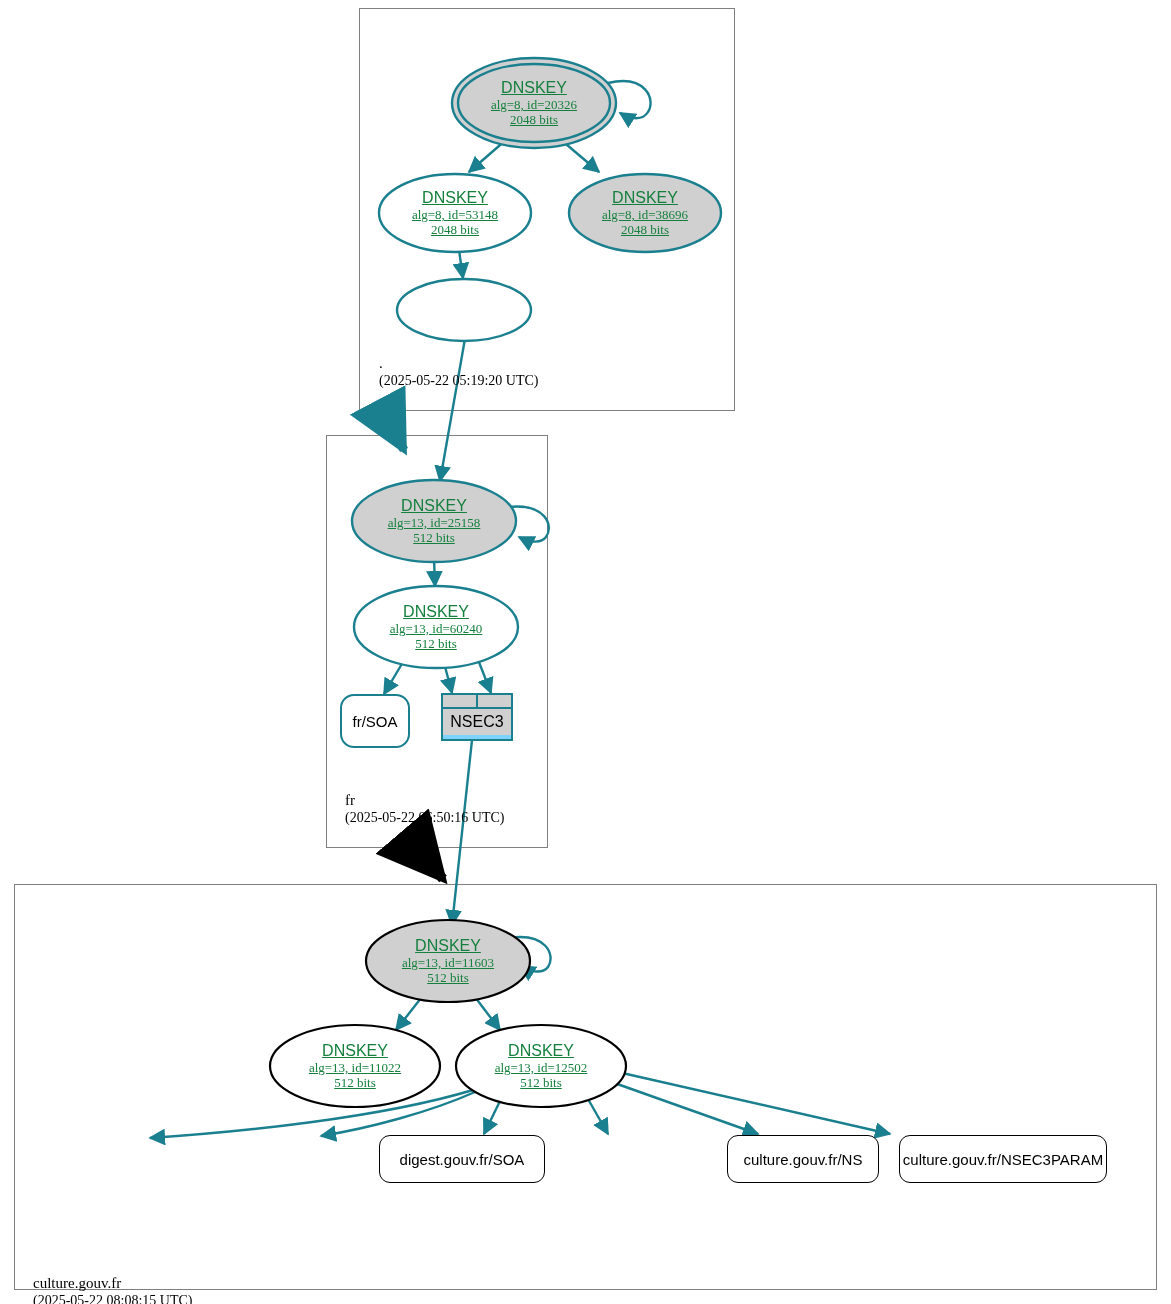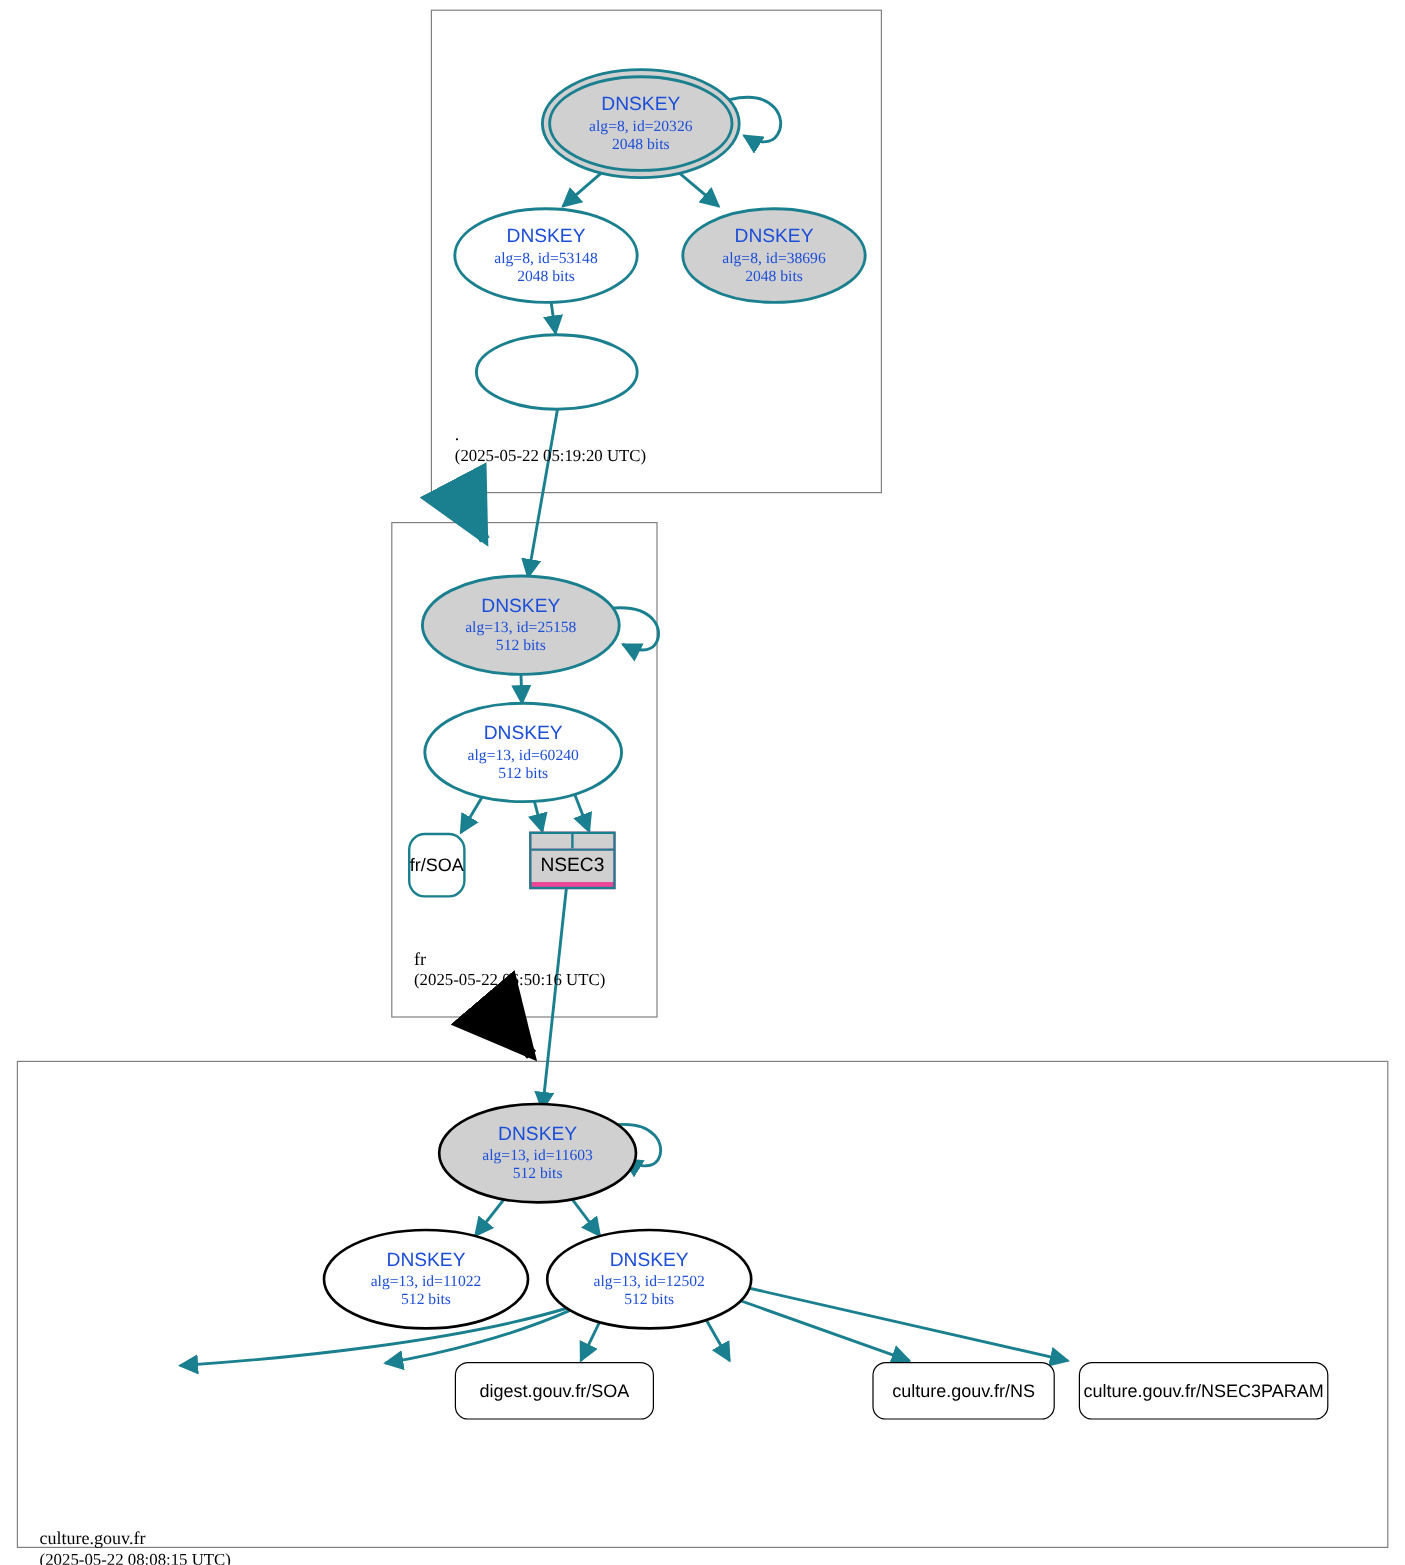--- a/index.html
+++ b/index.html
@@ -4,32 +4,32 @@
 <style>
   html,body{margin:0;padding:0;background:#ffffff;}
   body{width:1171px;height:1304px;position:relative;overflow:hidden;
        font-family:"Liberation Sans",sans-serif;}
   #stage{position:absolute;left:0;top:0;width:1171px;height:1304px;}
   svg.layer{position:absolute;left:0;top:0;width:1171px;height:1304px;}
   .zonebox{position:absolute;border:1px solid #7f7f7f;background:transparent;box-sizing:border-box;}
   .zonelabel{position:absolute;font-family:"Liberation Serif",serif;color:#000;white-space:nowrap;}
   .zonelabel .zname{font-size:15px;line-height:17px;}
   .zonelabel .ztime{font-size:14px;line-height:17px;}
-  .ellipse-label{position:absolute;text-align:center;white-space:nowrap;color:#1d4ed8;
-                 pointer-events:none;}
+  .ellipse-label{position:absolute;text-align:center;white-space:nowrap;color:#15803d;
+                 pointer-events:none;text-decoration:underline;}
   .ellipse-label .t1{font-family:"Liberation Sans",sans-serif;font-size:16px;line-height:19px;display:block;}
   .ellipse-label .t2{font-family:"Liberation Serif",serif;font-size:13px;line-height:15px;display:block;}
   .ellipse-label .t3{font-family:"Liberation Serif",serif;font-size:13px;line-height:15px;display:block;}
   .ds-label .t1{font-family:"Liberation Sans",sans-serif;font-size:16px;line-height:19px;display:block;}
   .ds-label .t2{font-family:"Liberation Serif",serif;font-size:13px;line-height:15px;display:block;}
   .rrbox{position:absolute;box-sizing:border-box;border:1.6px solid #000;border-radius:11px;
          background:#fff;display:flex;align-items:center;justify-content:center;
          font-family:"Liberation Sans",sans-serif;font-size:15px;color:#000;}
   .rrbox.teal{border-color:#1a7f8e;}
-  .nsec3{position:absolute;box-sizing:border-box;border:2.5px solid #1a7f8e;background:#ec4899;}
+  .nsec3{position:absolute;box-sizing:border-box;border:2.5px solid #1a7f8e;background:#7dd3fc;}
   .nsec3 .cells{display:flex;height:12px;border-bottom:2.5px solid #1a7f8e;}
   .nsec3 .cells .c{flex:1;background:#d0d0d0;}
   .nsec3 .cells .c+.c{border-left:2.5px solid #1a7f8e;}
   .nsec3 .name{height:26px;display:flex;align-items:center;justify-content:center;
                font-family:"Liberation Sans",sans-serif;font-size:16px;color:#000;background:#d0d0d0;}
 </style>
 </head>
 <body>
 
 <div id="stage">
@@ -131,21 +131,21 @@
     <span class="t1">DNSKEY</span>
     <span class="t2">alg=13, id=11022</span>
     <span class="t3">512 bits</span>
   </div>
   <div class="ellipse-label" style="left:441px;top:1041px;width:200px;">
     <span class="t1">DNSKEY</span>
     <span class="t2">alg=13, id=12502</span>
     <span class="t3">512 bits</span>
   </div>
 
-  <div class="rrbox teal" style="left:340px;top:694px;width:48px;height:54px;border-width:2.4px;border-radius:14px;">fr/SOA</div>
+  <div class="rrbox teal" style="left:340px;top:694px;width:70px;height:54px;border-width:2.4px;border-radius:14px;">fr/SOA</div>
 
   <div class="nsec3" style="left:441px;top:693px;width:72px;height:48px;">
     <div class="cells">
       <div class="c"></div>
       <div class="c"></div>
     </div>
     <div class="name">NSEC3</div>
   </div>
 
   <div class="rrbox" style="left:379px;top:1135px;width:166px;height:48px;">digest.gouv.fr/SOA</div>

